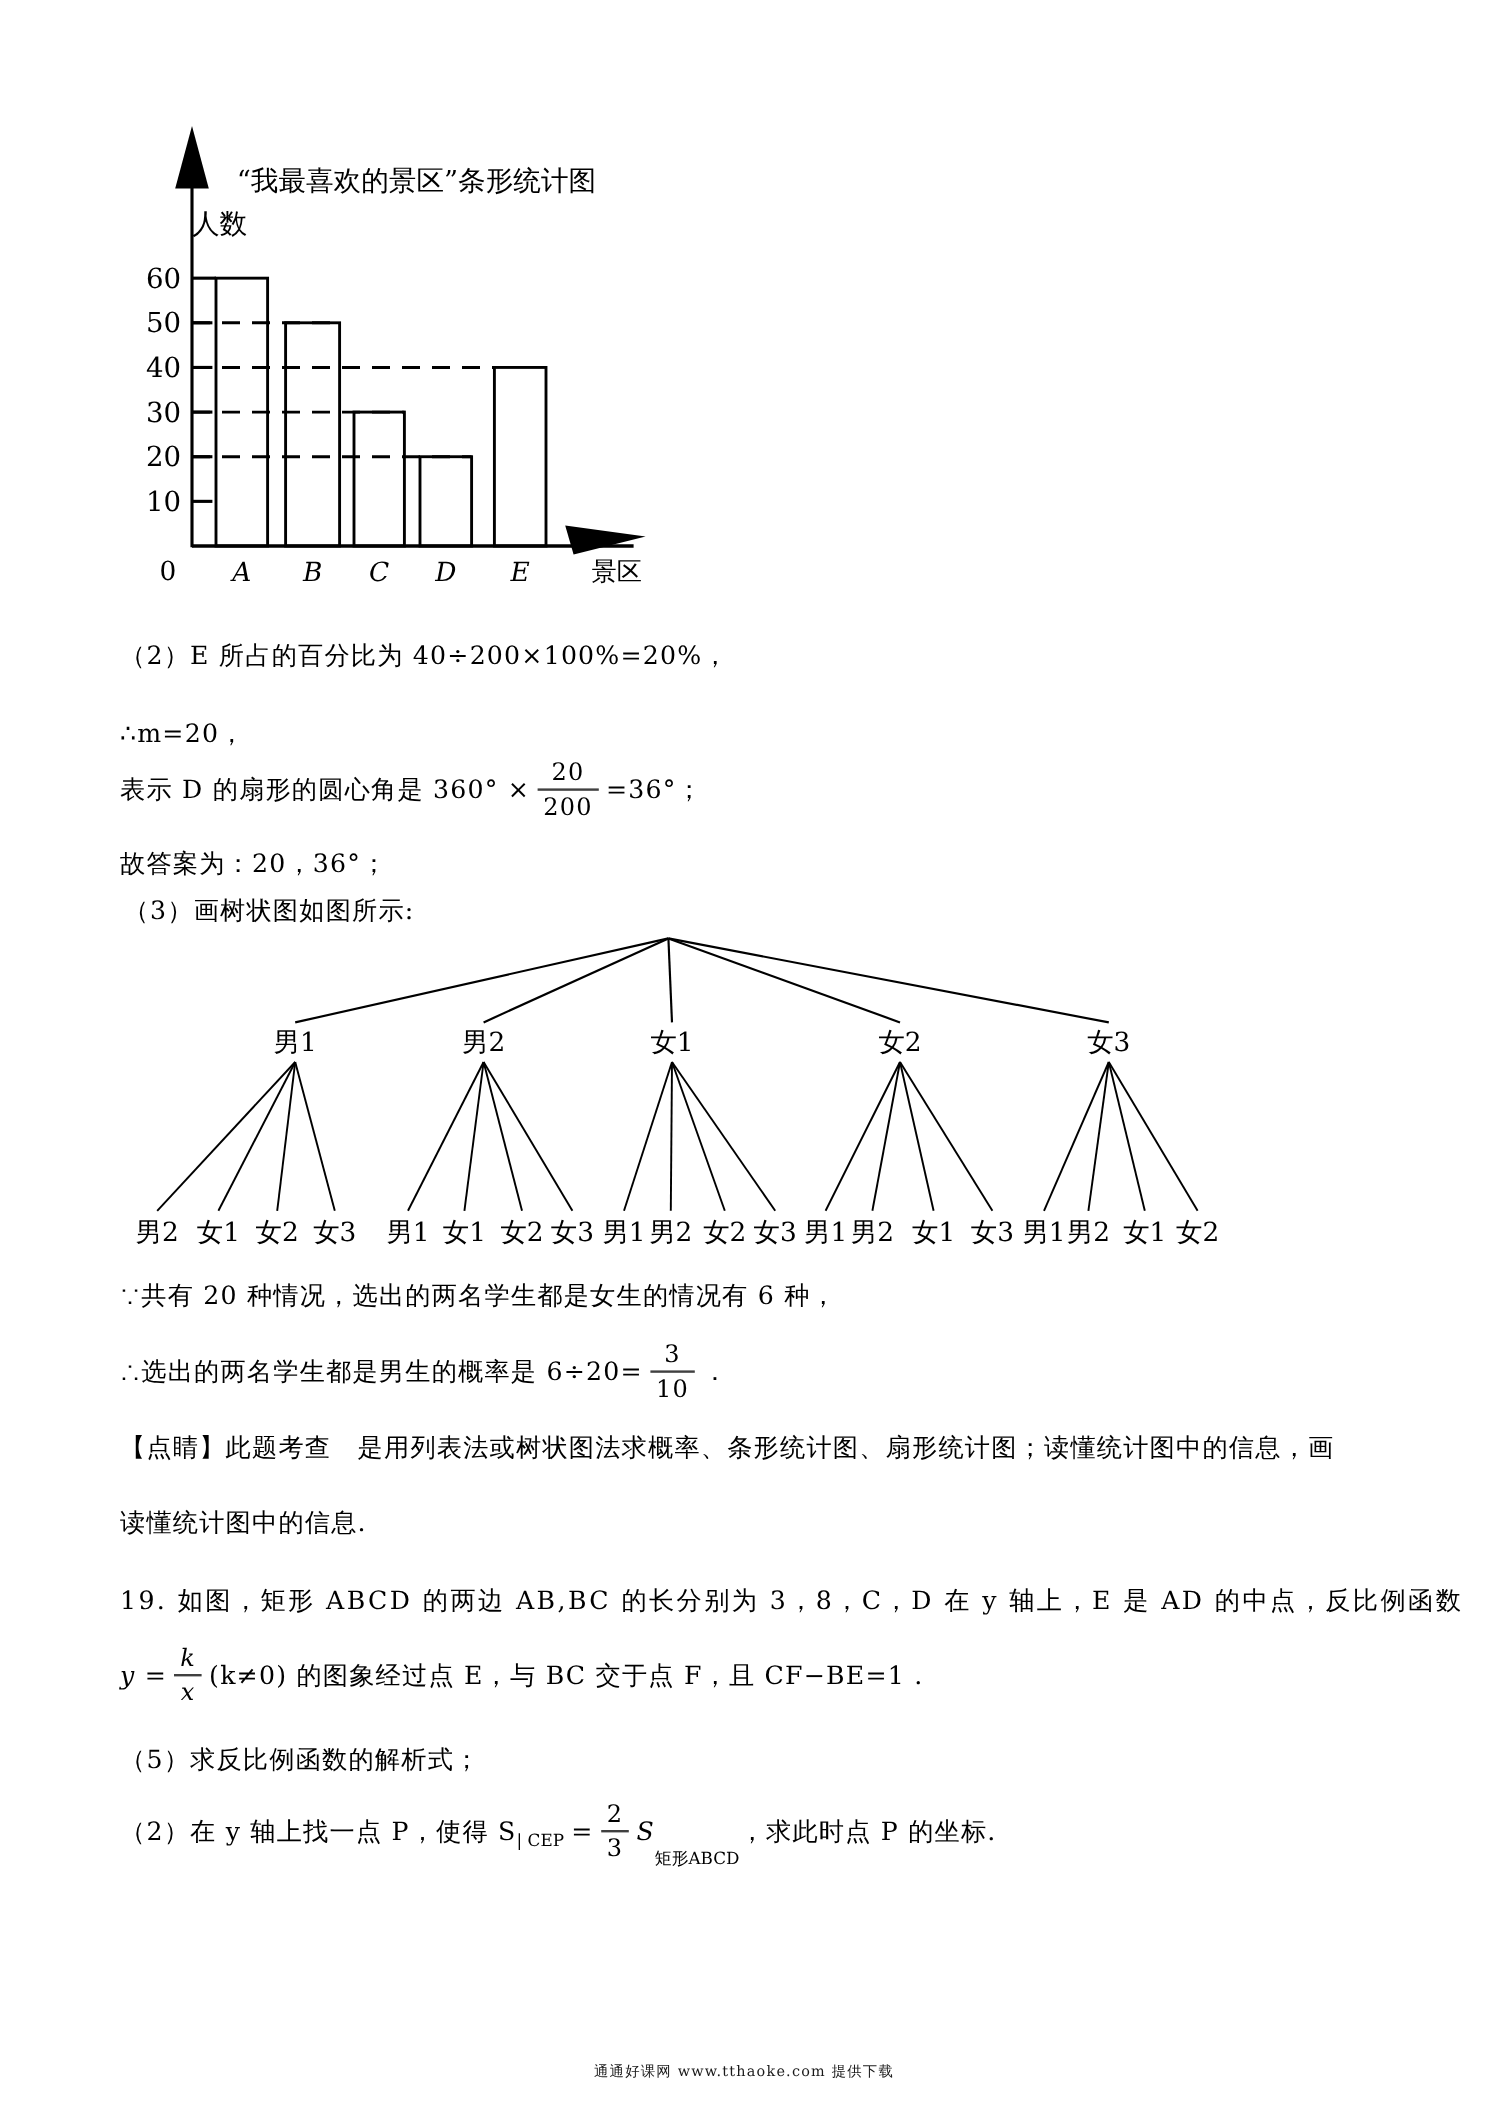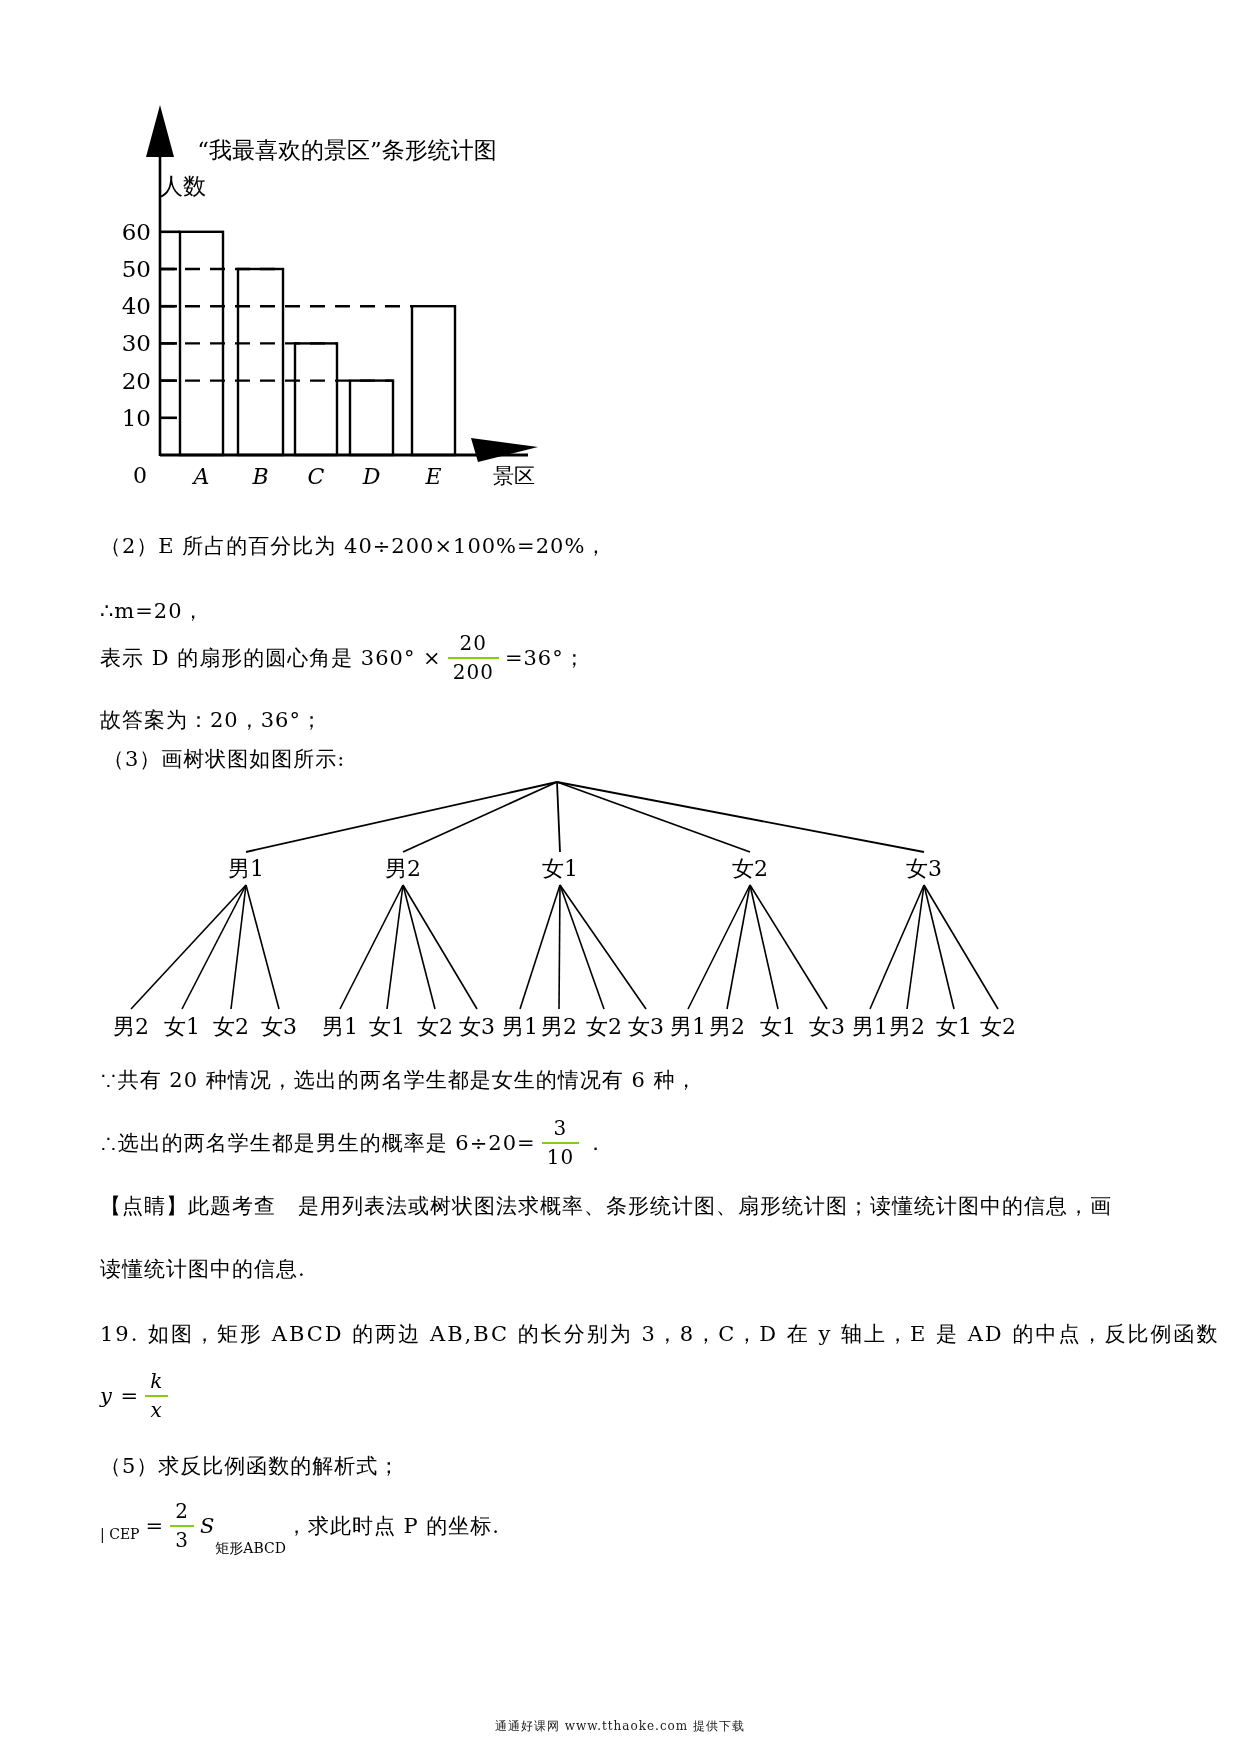--- a/index.html
+++ b/index.html
@@ -5,21 +5,21 @@
   html,body{margin:0;padding:0;}
   body{
     width:1240px;height:1754px;position:relative;background:#ffffff;
     font-family:"DejaVu Serif","Liberation Serif",serif;color:#000;
   }
   .abs{position:absolute;}
   .line{position:absolute;font-size:21px;white-space:nowrap;letter-spacing:1px;color:#000;}
   .mathrow{display:flex;align-items:center;}
   .frac{display:inline-block;text-align:center;vertical-align:middle;margin:0 6px;font-size:20px;line-height:1.15;}
   .frac .num{display:block;padding:0 5px 2px;}
-  .frac .den{display:block;border-top:2px solid #84cc16;padding:2px 5px 0;}
+  .frac .den{display:block;border-top:2px solid #404040;padding:2px 5px 0;}
   .frac.italic .num,.frac.italic .den{font-style:italic;}
   sub.msub{font-size:14px;letter-spacing:0;}
   .footer{position:absolute;left:0;top:1718px;width:100%;text-align:center;
     font-size:12px;color:#1a1a1a;letter-spacing:1px;
     font-family:"DejaVu Serif","Liberation Serif",serif;}
   svg text{font-family:"DejaVu Serif","Liberation Serif",serif;}
 </style>
 </head>
 <body>
 
@@ -150,25 +150,27 @@
 <div class="line" style="left:100px;top:1255px;">读懂统计图中的信息.</div>
 
 <div class="line" style="left:100px;top:1320px;letter-spacing:2px;">19. 如图，矩形 ABCD 的两边 AB,BC 的长分别为 3，8，C，D 在 y 轴上，E 是 AD 的中点，反比例函数</div>
 
 <div class="line mathrow" style="left:100px;top:1356px;height:80px;">
   <span style="font-style:italic">y =</span>
   <span class="frac italic">
     <span class="num">k</span>
     <span class="den">x</span>
   </span>
+  <span>(k≠0) 的图象经过点 E，与 BC 交于点 F，且 CF−BE=1 .</span>
 </div>
 
 <div class="line" style="left:100px;top:1452px;">（5）求反比例函数的解析式；</div>
 
 <div class="line mathrow" style="left:100px;top:1488px;height:76px;">
+  <span>（2）在 y 轴上找一点 P，使得 S</span>
     <sub class="msub" style="transform:translateY(8px);display:inline-block;">| CEP</sub>
   <span style="margin-left:6px;">=</span>
   <span class="frac">
     <span class="num">2</span>
     <span class="den">3</span>
   </span>
   <span style="font-style:italic">S</span>
     <sub class="msub" style="transform:translateY(8px);display:inline-block;margin-top:30px;">矩形ABCD</sub>
   <span>，求此时点 P 的坐标.</span>
 </div>

